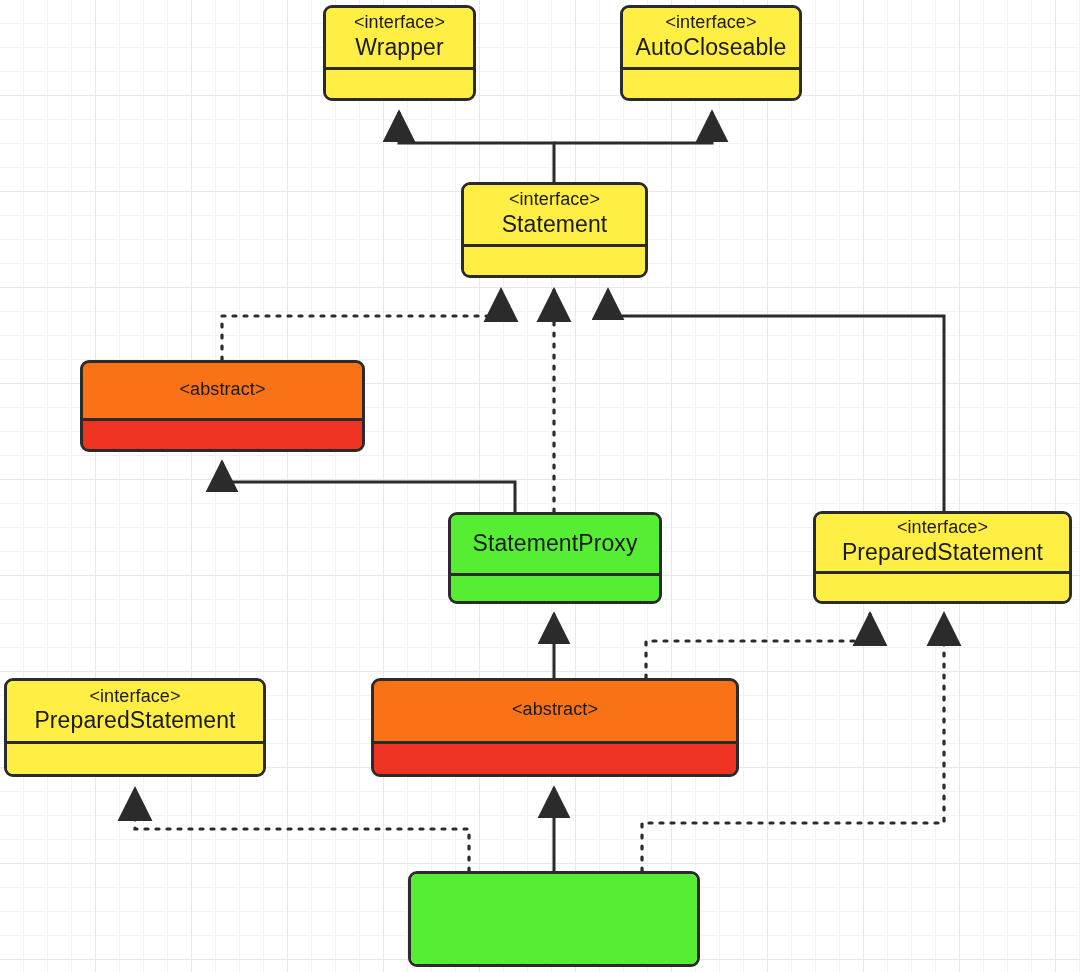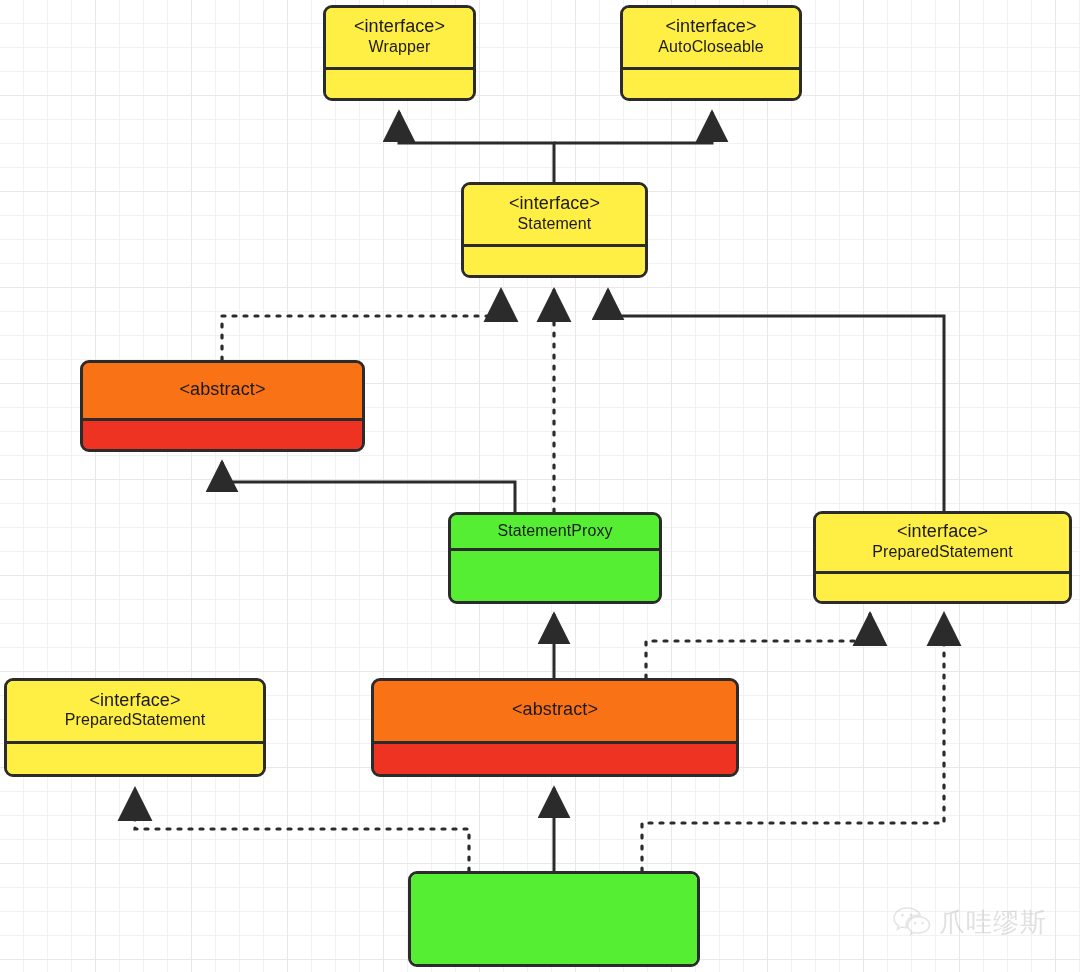--- a/index.html
+++ b/index.html
@@ -53,21 +53,21 @@
     text-align: center;
   }
   .node .body {
     flex: 1 1 auto;
   }
   .node .stereo {
     font-size: 18px;
     letter-spacing: 0.1px;
   }
   .node .title {
-    font-size: 16px;
+    font-size: 23px;
     letter-spacing: 0.1px;
   }
   .node.one-line .head {
     padding-top: 10px;
     padding-bottom: 10px;
   }
   .yellow { background: #ffee44; }
   .yellow .head { background: #ffee44; }
   .yellow .body { background: #ffee44; }
   .red { background: #ee3322; }
@@ -173,21 +173,21 @@
   </div>
 
   <div class="node red" style="left:80px; top:360px; width:285px; height:92px;">
     <div class="head" style="height:58px;">
       <div class="stereo">&lt;abstract&gt;</div>
     </div>
     <div class="body"></div>
   </div>
 
   <div class="node green one-line" style="left:448px; top:512px; width:214px; height:92px;">
-    <div class="head" style="height:36px;">
+    <div class="head" style="height:61px;">
       <div class="title">StatementProxy</div>
     </div>
     <div class="body"></div>
   </div>
 
   <div class="node yellow" style="left:813px; top:511px; width:259px; height:93px;">
     <div class="head" style="height:60px;">
       <div class="stereo">&lt;interface&gt;</div>
       <div class="title">PreparedStatement</div>
     </div>
@@ -206,27 +206,14 @@
     <div class="head" style="height:63px;">
       <div class="stereo">&lt;abstract&gt;</div>
     </div>
     <div class="body"></div>
   </div>
 
   <div class="node green one-line" style="left:408px; top:871px; width:292px; height:96px;">
     <div class="body"></div>
   </div>
 
-  <div class="watermark" style="left:893px; top:905px;">
-    <span>
-      <svg width="38" height="30" viewBox="0 0 38 30">
-        <path d="M14 2 C6.5 2 1 6.8 1 12.2 c0 3 1.8 5.7 4.5 7.5 l-1 3.4 l4-2.1 c1.4 .4 2.9 .6 4.4 .6 c.3 0 .6 0 .9 -.02 C13.4 20.4 13.3 19.5 13.3 18.6 c0 -5.3 5.5 -9.6 12.2 -9.6 c.5 0 1 .02 1.5 .07 C25.9 5 20.5 2 14 2 z" fill="none" stroke="#a8a8a8" stroke-width="1.6"></path>
-        <circle cx="9.5" cy="9" r="1.5" fill="#a8a8a8"></circle>
-        <circle cx="18" cy="9" r="1.5" fill="#a8a8a8"></circle>
-        <path d="M25.6 10.6 c-6 0 -10.9 3.8 -10.9 8.4 c0 2.6 1.6 4.9 4 6.4 l-.8 2.8 l3.3 -1.7 c1.4 .4 2.8 .6 4.4 .6 c6 0 10.9 -3.8 10.9 -8.1 c0 -4.6 -4.9 -8.4 -10.9 -8.4 z" fill="none" stroke="#a8a8a8" stroke-width="1.6"></path>
-        <circle cx="22" cy="17" r="1.3" fill="#a8a8a8"></circle>
-        <circle cx="29.5" cy="17" r="1.3" fill="#a8a8a8"></circle>
-      </svg>
-    </span>
-    <span class="wm-text">爪哇缪斯</span>
-  </div>
 
 </div>
 
 </body></html>

